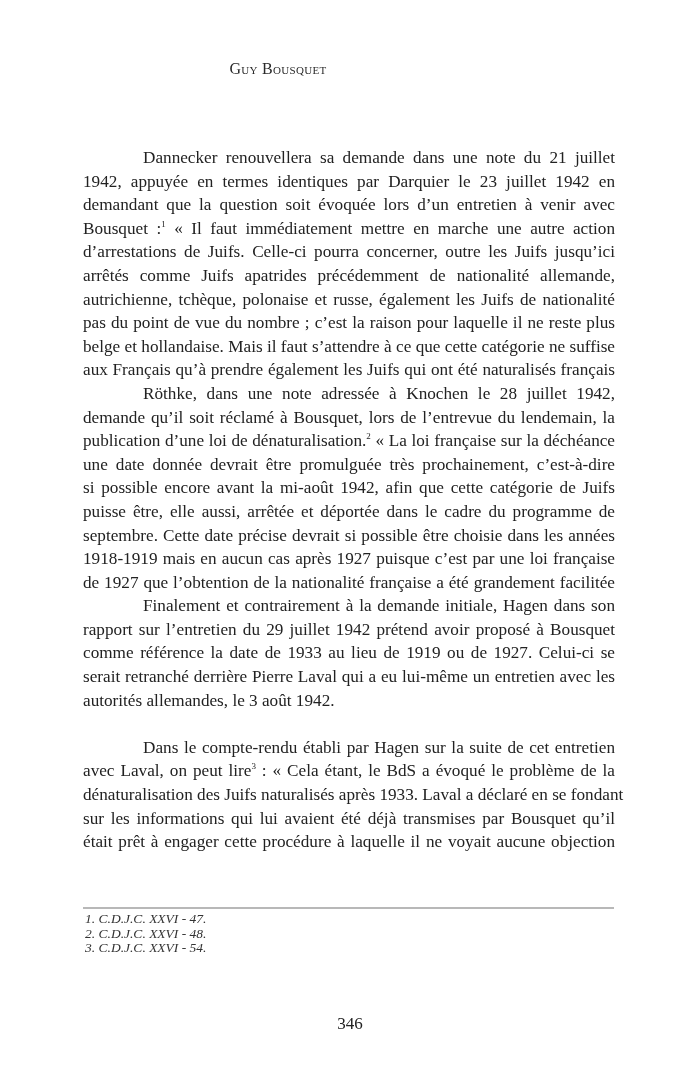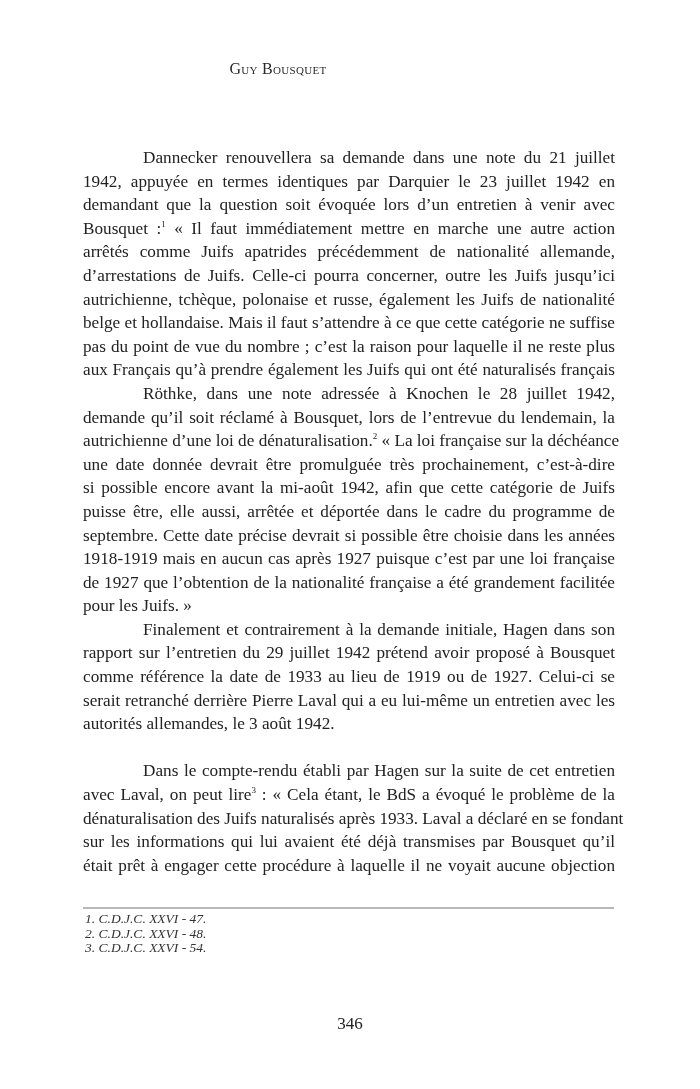--- a/index.html
+++ b/index.html
@@ -23,39 +23,38 @@
 
 <div class="running-head">Guy Bousquet</div>
 
 <div class="body-text">
 
   <div>
     <span class="line indent">Dannecker renouvellera sa demande dans une note du 21 juillet</span>
     <span class="line">1942, appuyée en termes identiques par Darquier le 23 juillet 1942 en</span>
     <span class="line">demandant que la question soit évoquée lors d’un entretien à venir avec</span>
     <span class="line"><span>Bousquet :</span><sup>1</sup><span> « Il faut immédiatement mettre en marche une autre action</span></span>
+    <span class="line">d’arrestations de Juifs. Celle-ci pourra concerner, outre les Juifs jusqu’ici</span>
     <span class="line">arrêtés comme Juifs apatrides précédemment de nationalité allemande,</span>
-    <span class="line">d’arrestations de Juifs. Celle-ci pourra concerner, outre les Juifs jusqu’ici</span>
     <span class="line">autrichienne, tchèque, polonaise et russe, également les Juifs de nationalité</span>
+    <span class="line">pas du point de vue du nombre ; c’est la raison pour laquelle il ne reste plus</span>
     <span class="line">belge et hollandaise. Mais il faut s’attendre à ce que cette catégorie ne suffise</span>
-    <span class="line">pas du point de vue du nombre ; c’est la raison pour laquelle il ne reste plus</span>
     <span class="line">aux Français qu’à prendre également les Juifs qui ont été naturalisés français</span>
   </div>
 
   <div>
     <span class="line indent">Röthke, dans une note adressée à Knochen le 28 juillet 1942,</span>
     <span class="line">demande qu’il soit réclamé à Bousquet, lors de l’entrevue du lendemain, la</span>
-    <span class="line"><span>autrichienne d’une loi de dénaturalisation.</span><sup>2</sup><span> « La loi française sur la déchéance</span></span>
+    <span class="line"><span>publication d’une loi de dénaturalisation.</span><sup>2</sup><span> « La loi française sur la déchéance</span></span>
     <span class="line">une date donnée devrait être promulguée très prochainement, c’est-à-dire</span>
     <span class="line">si possible encore avant la mi-août 1942, afin que cette catégorie de Juifs</span>
     <span class="line">puisse être, elle aussi, arrêtée et déportée dans le cadre du programme de</span>
     <span class="line">septembre. Cette date précise devrait si possible être choisie dans les années</span>
     <span class="line">1918-1919 mais en aucun cas après 1927 puisque c’est par une loi française</span>
     <span class="line">de 1927 que l’obtention de la nationalité française a été grandement facilitée</span>
-    <span class="line last">pour les Juifs. »</span>
   </div>
 
   <div>
     <span class="line indent">Finalement et contrairement à la demande initiale, Hagen dans son</span>
     <span class="line">rapport sur l’entretien du 29 juillet 1942 prétend avoir proposé à Bousquet</span>
     <span class="line">comme référence la date de 1933 au lieu de 1919 ou de 1927. Celui-ci se</span>
     <span class="line">serait retranché derrière Pierre Laval qui a eu lui-même un entretien avec les</span>
     <span class="line last">autorités allemandes, le 3 août 1942.</span>
   </div>
   <div class="gap"></div>

